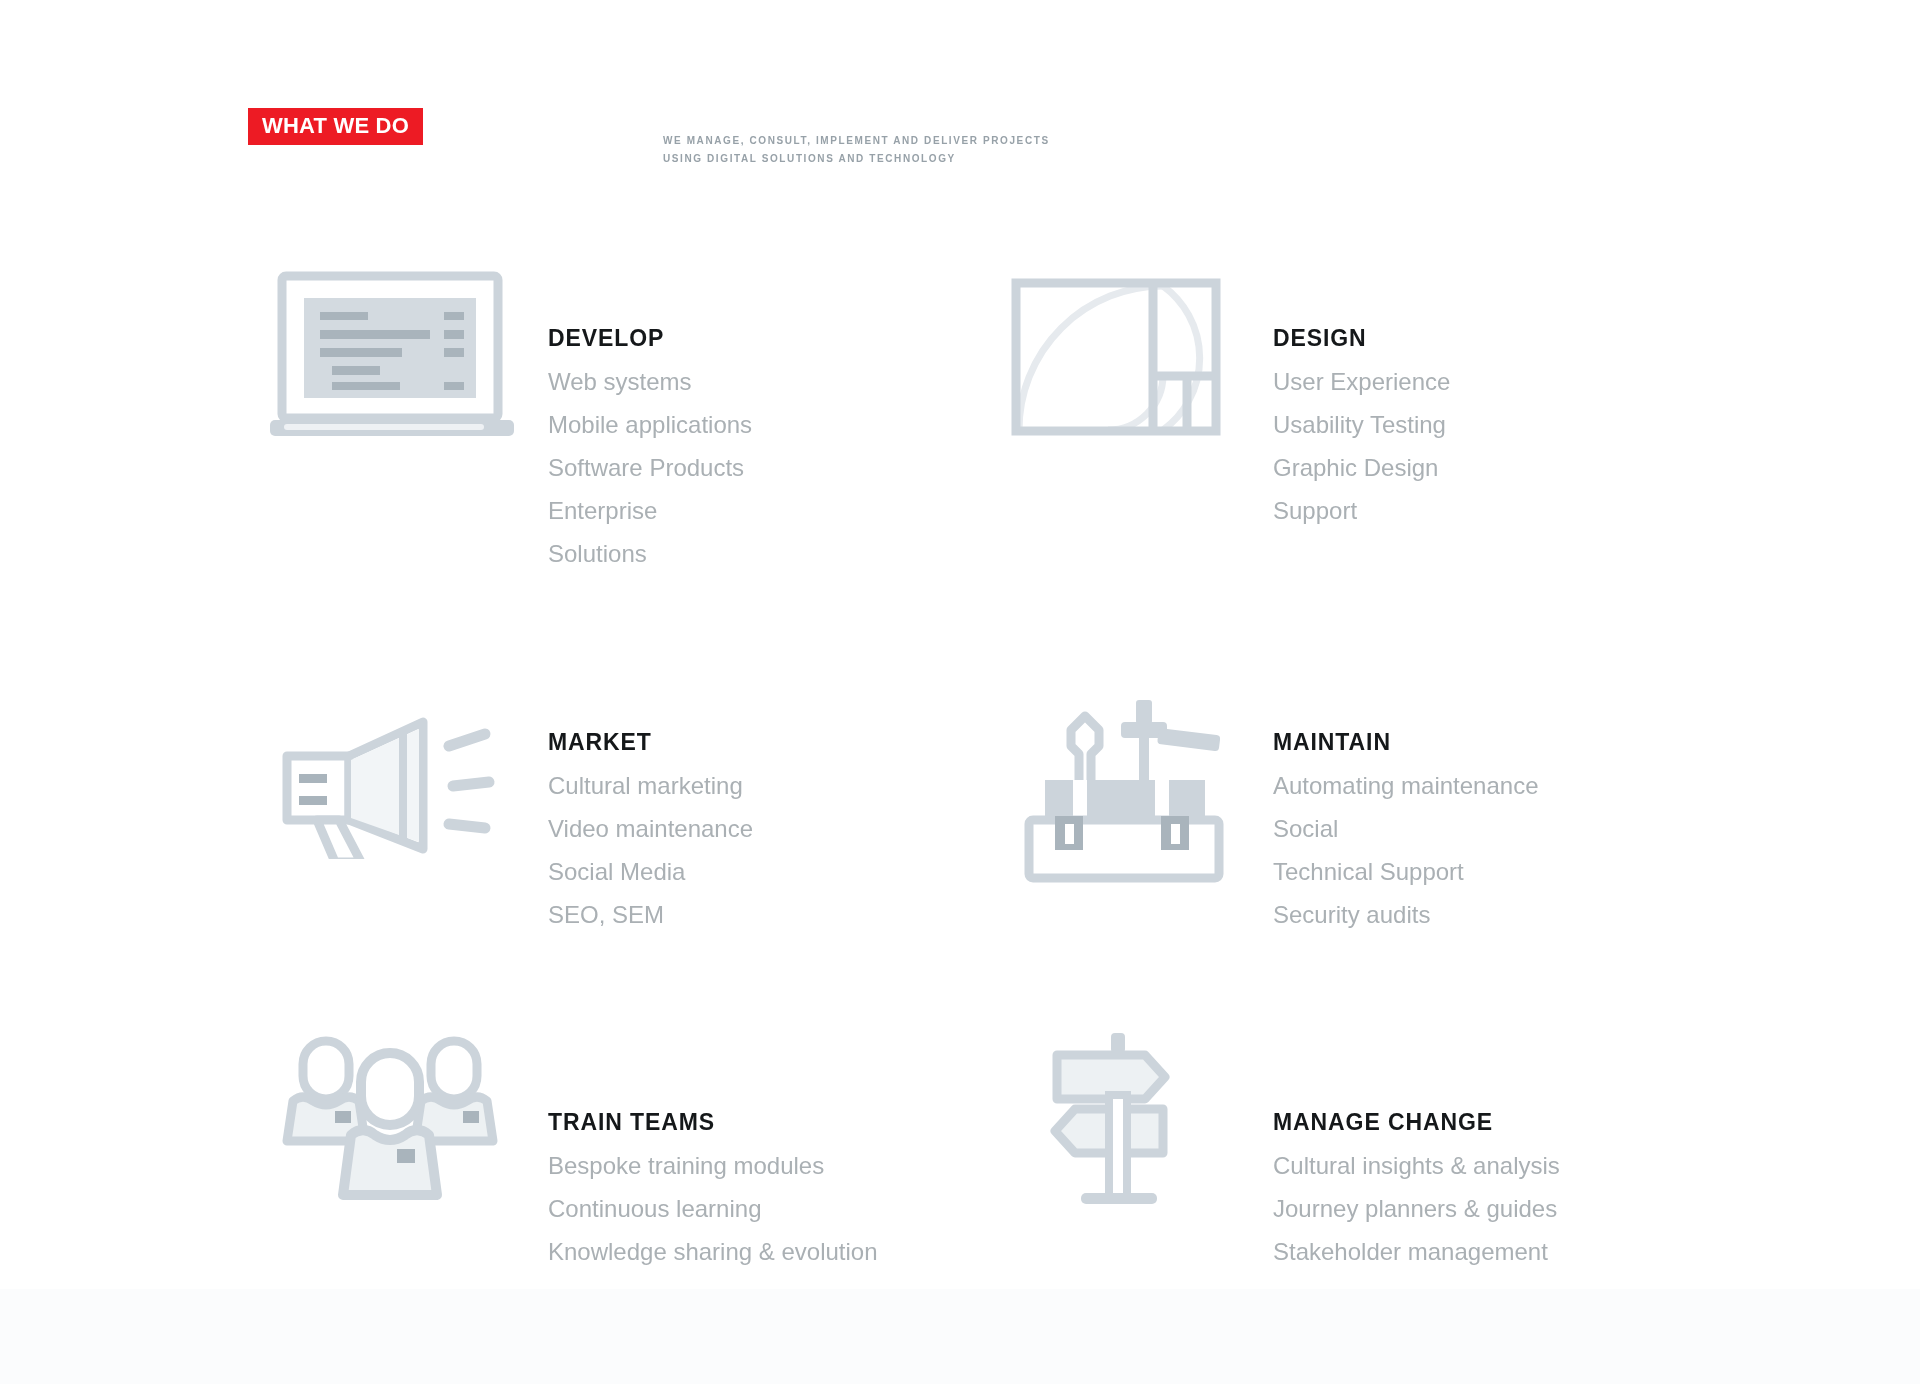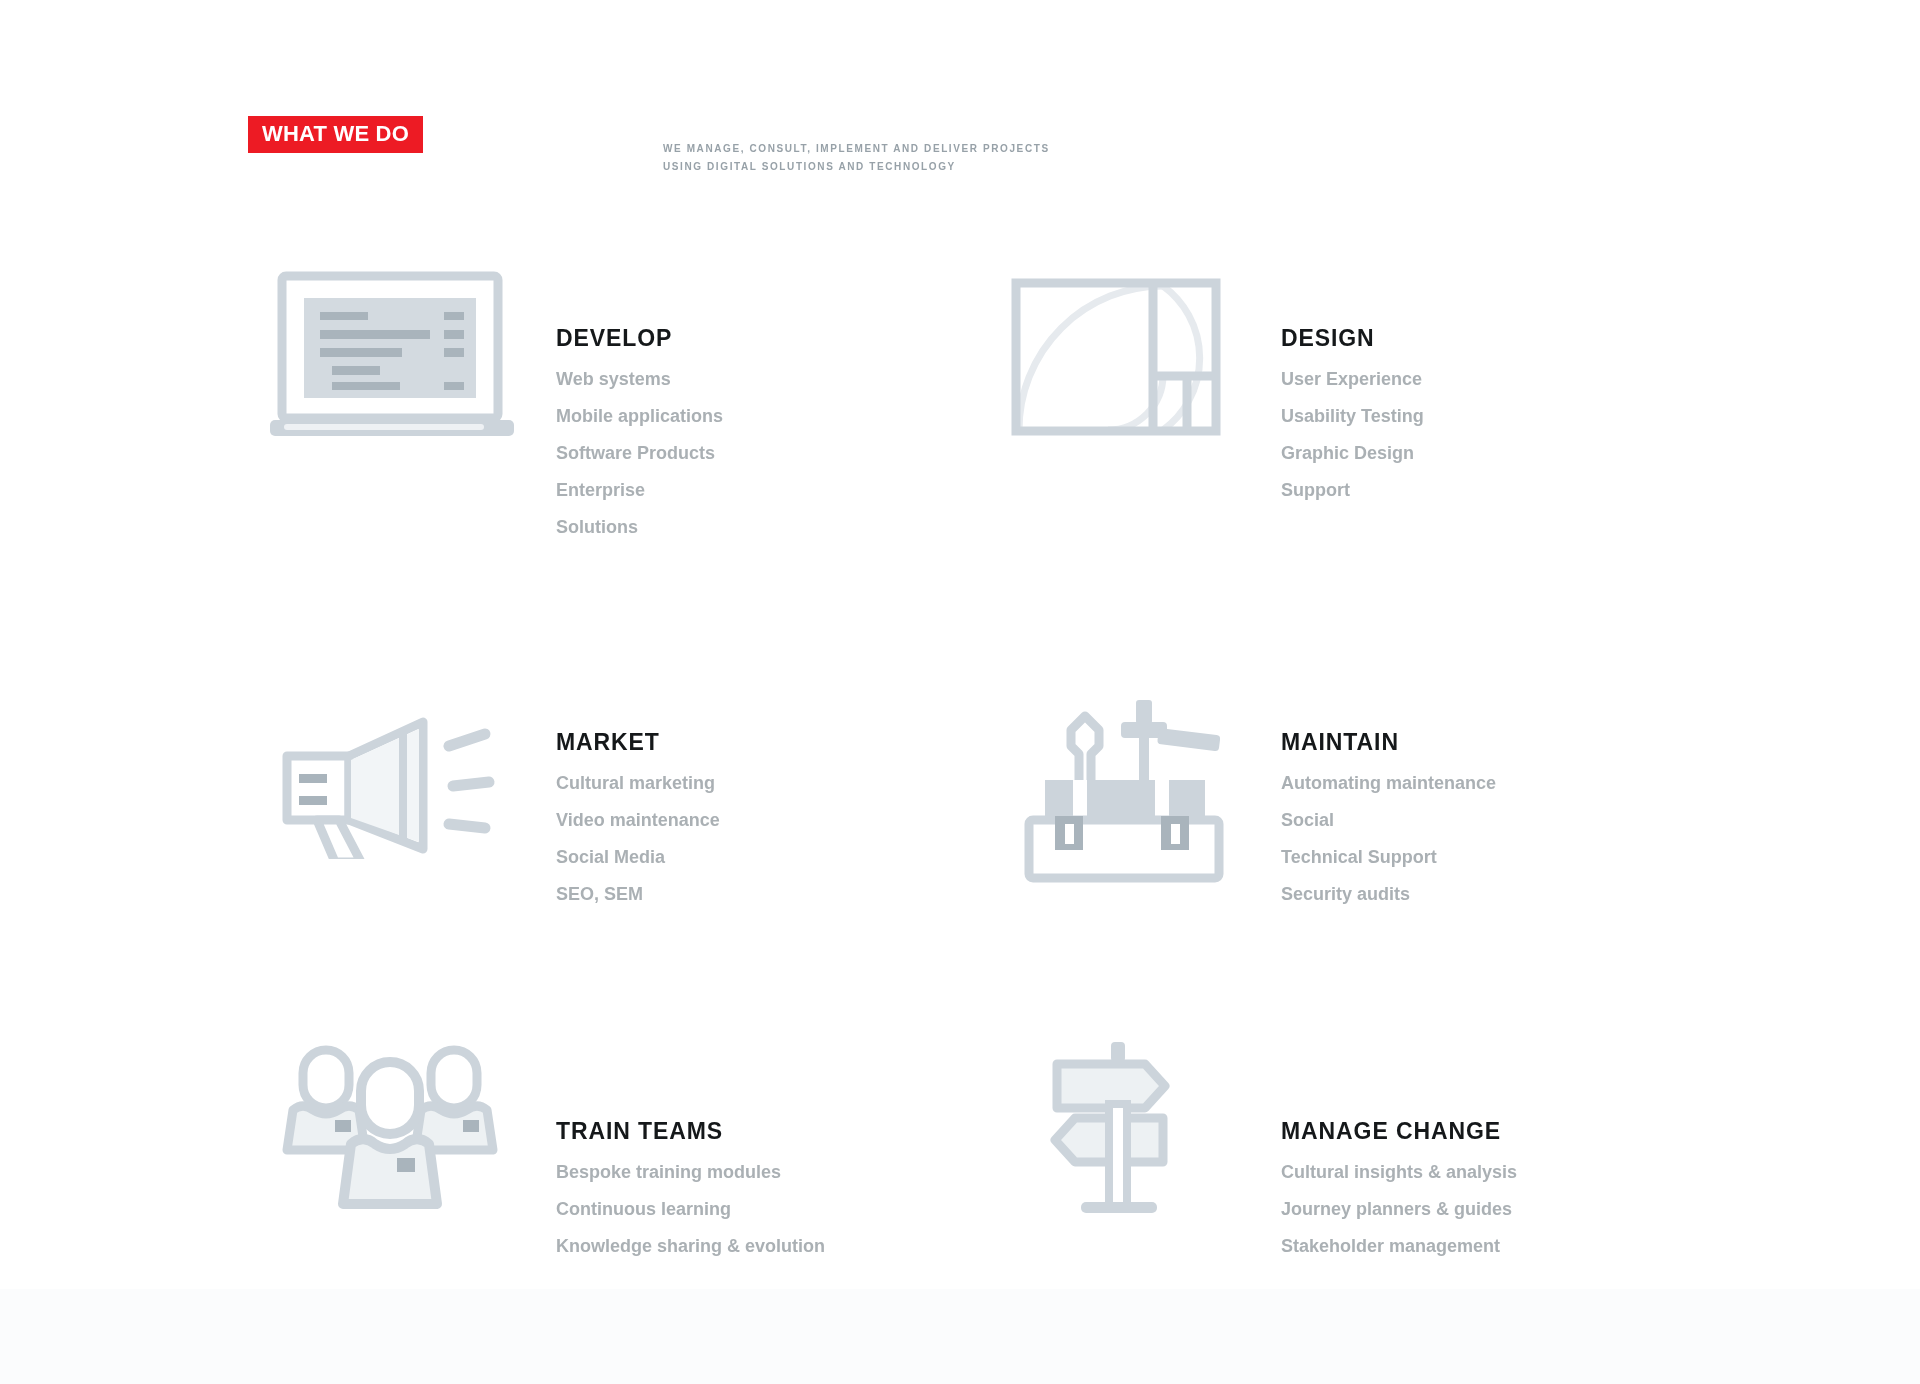--- a/index.html
+++ b/index.html
@@ -16,21 +16,21 @@
     position: relative;
     width: 1920px;
     height: 1384px;
     background: #ffffff;
   }
 
   
   .header {
     position: absolute;
     left: 248px;
-    top: 116px;
+    top: 108px;
     width: 1400px;
     height: 60px;
   }
 
   .badge {
     position: absolute;
     left: 0;
     top: 0;
     background: #ed1b24;
     color: #ffffff;
@@ -66,21 +66,20 @@
   .row {
     display: flex;
     width: 100%;
   }
 
   .cell {
     display: flex;
     align-items: flex-start;
     width: 725px;
     position: relative;
-    gap: 8px;
   }
 
   .icon-wrap {
     width: 300px;
     min-width: 300px;
     display: flex;
     justify-content: center;
     align-items: center;
     position: relative;
   }
@@ -92,26 +91,26 @@
   .svc-title {
     font-size: 23px;
     font-weight: 700;
     color: #15181a;
     letter-spacing: 0.9px;
     margin-bottom: 18px;
     white-space: nowrap;
   }
 
   .svc-item {
-    font-size: 18px;
+    font-size: 24px;
     color: #aab0b4;
     line-height: 1;
     margin-bottom: 19px;
     white-space: nowrap;
-    font-weight: 700;
+    font-weight: 400;
   }
   .svc-item:last-child { margin-bottom: 0; }
 
   
   .row-1 { height: 404px; }
   .row-2 { height: 362px; }
   .row-3 { height: 250px; align-items: center; }
 
   .r1 .text-wrap { padding-top: 85px; }
   .r2 .text-wrap { padding-top: 85px; }

